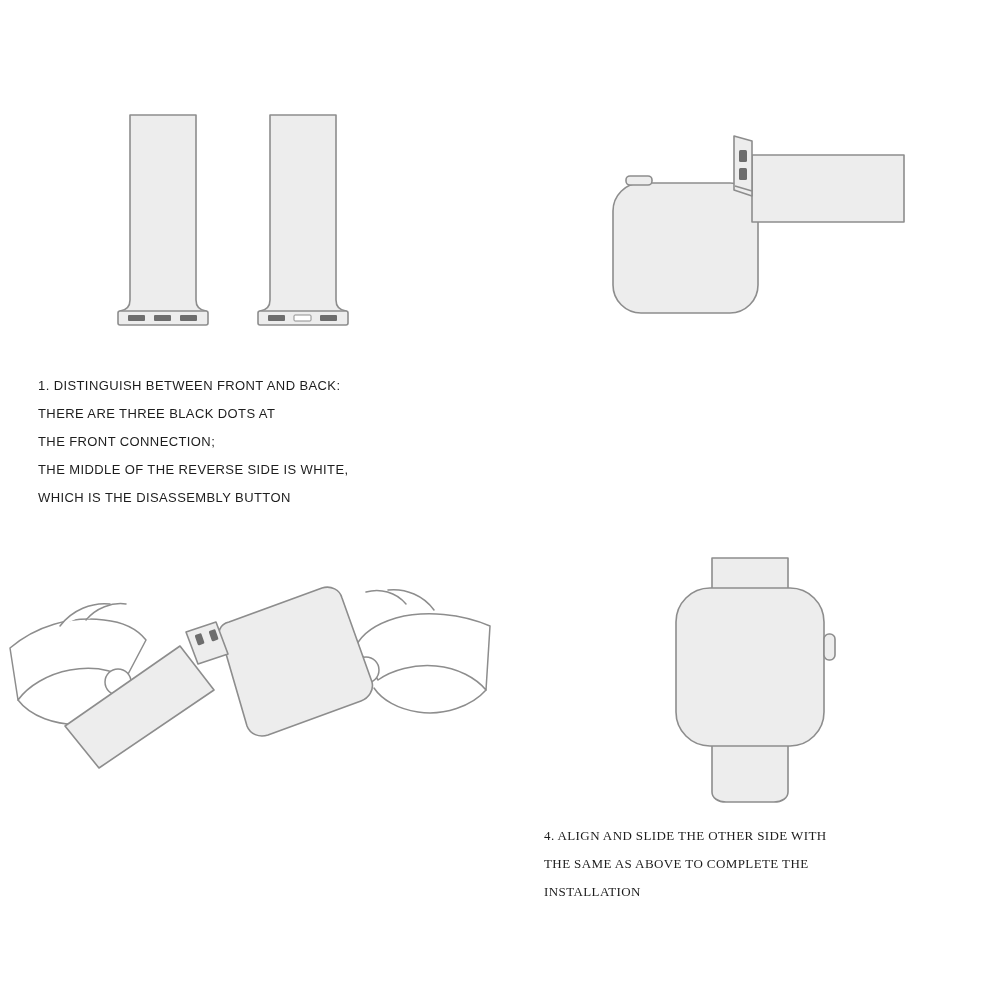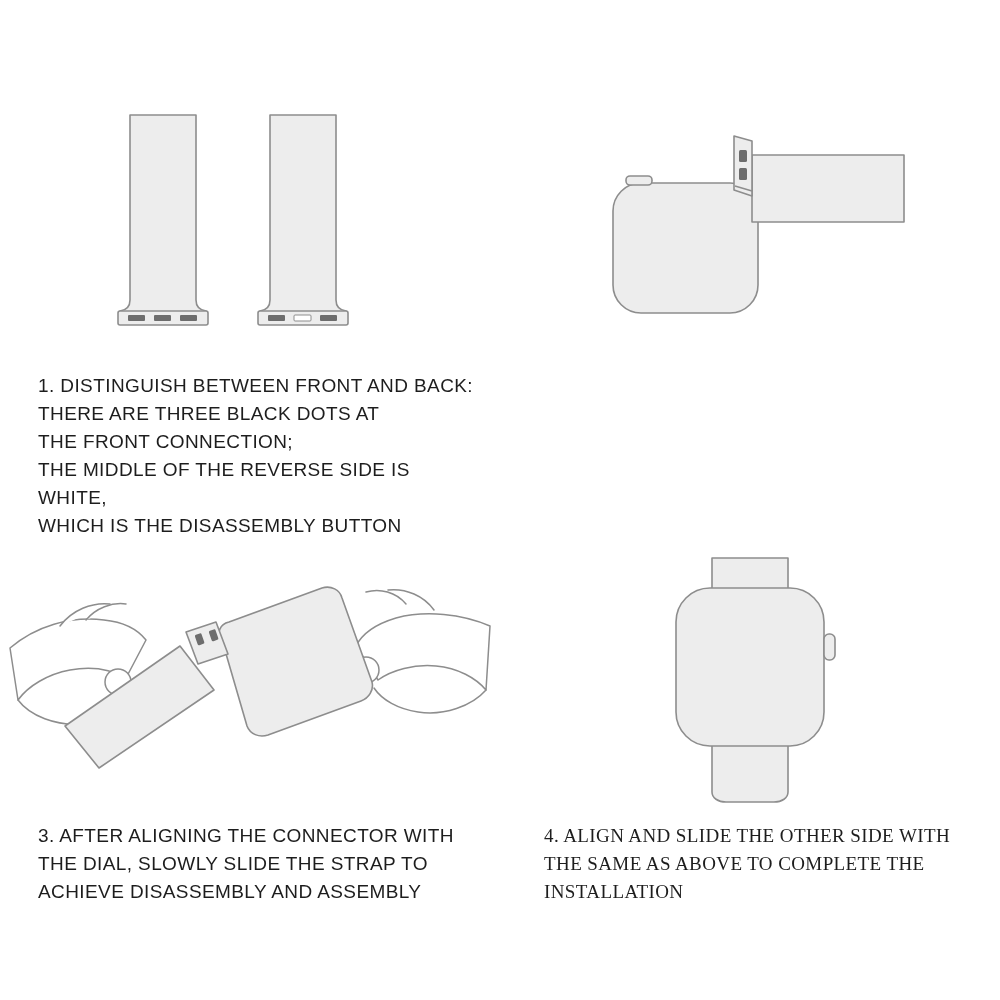--- a/index.html
+++ b/index.html
@@ -36,21 +36,21 @@
     top: 0;
     width: 100%;
   }
   .p1 .figure, .p2 .figure { height: 360px; }
   .p3 .figure, .p4 .figure { height: 280px; }
 
   .caption {
     position: absolute;
     left: 38px;
     right: 20px;
-    font-size: 19px;
+    font-size: 13px;
     line-height: 28px;
     letter-spacing: 0.4px;
     color: #1d1d1d;
     white-space: pre-line;
     text-transform: uppercase;
   }
   .p1 .caption { top: 372px; }
   .p2 .caption { top: 372px; left: 44px; }
   .p3 .caption { top: 292px; }
   .p4 .caption { top: 292px; left: 44px; }
@@ -145,23 +145,20 @@
           <path d="M222,110 C216,103 220,94 229,92 L322,58 C331,55 340,60 342,68 L372,152 C374,160 369,168 361,171 L268,205 C259,208 250,204 247,196 Z"></path>
 
           <path d="M186,102 L216,92 L228,124 L198,134 Z"></path>
         </g>
         <g fill="#6d6d6d">
           <rect x="196" y="104" width="7" height="11" rx="1.5" transform="rotate(-19 199 109)"></rect>
           <rect x="210" y="100" width="7" height="11" rx="1.5" transform="rotate(-19 213 105)"></rect>
         </g>
       </svg>
     </div>
-    <div class="caption">3. AFTER ALIGNING THE CONNECTOR WITH
-THE DIAL, SLOWLY SLIDE THE STRAP TO
-ACHIEVE DISASSEMBLY AND ASSEMBLY</div>
   </div>
 
   <div class="panel p4">
     <div class="figure">
       <svg width="500" height="280" viewBox="0 0 500 280" xmlns="http://www.w3.org/2000/svg">
         <g fill="#ededed" stroke="#8d8d8d" stroke-width="1.6" stroke-linejoin="round">
 
           <path d="M212,28 L288,28 L288,96 L212,96 Z"></path>
 
           <path d="M212,186 L288,186 L288,262 C288,268 282,272 274,272 L226,272 C218,272 212,268 212,262 Z"></path>

